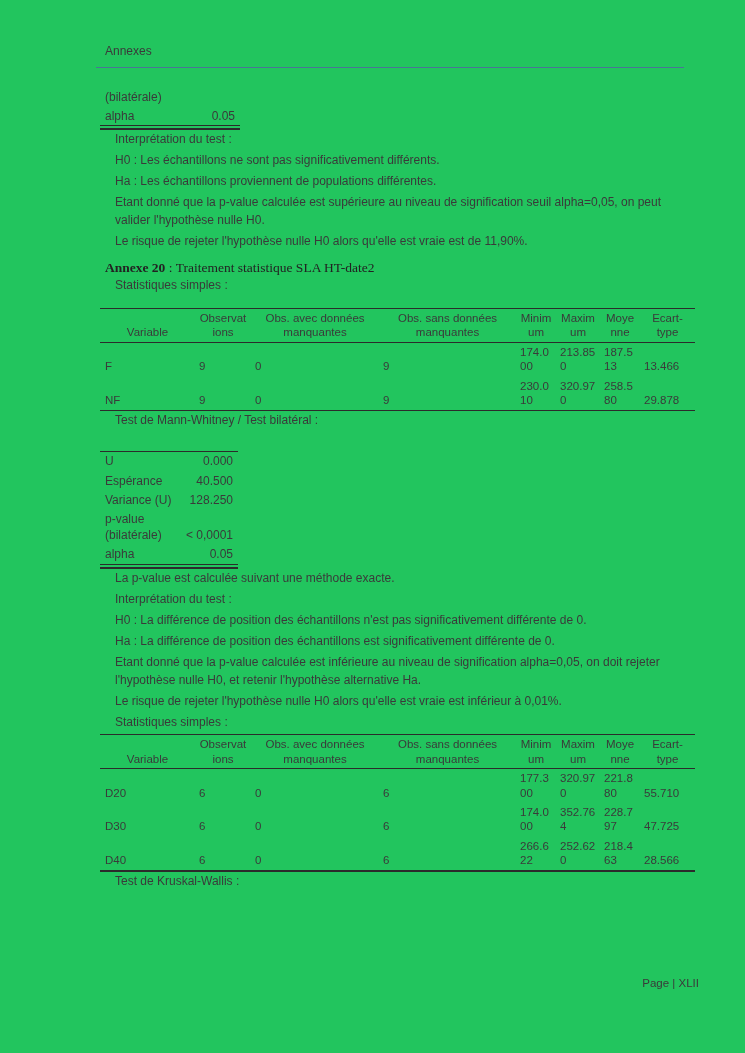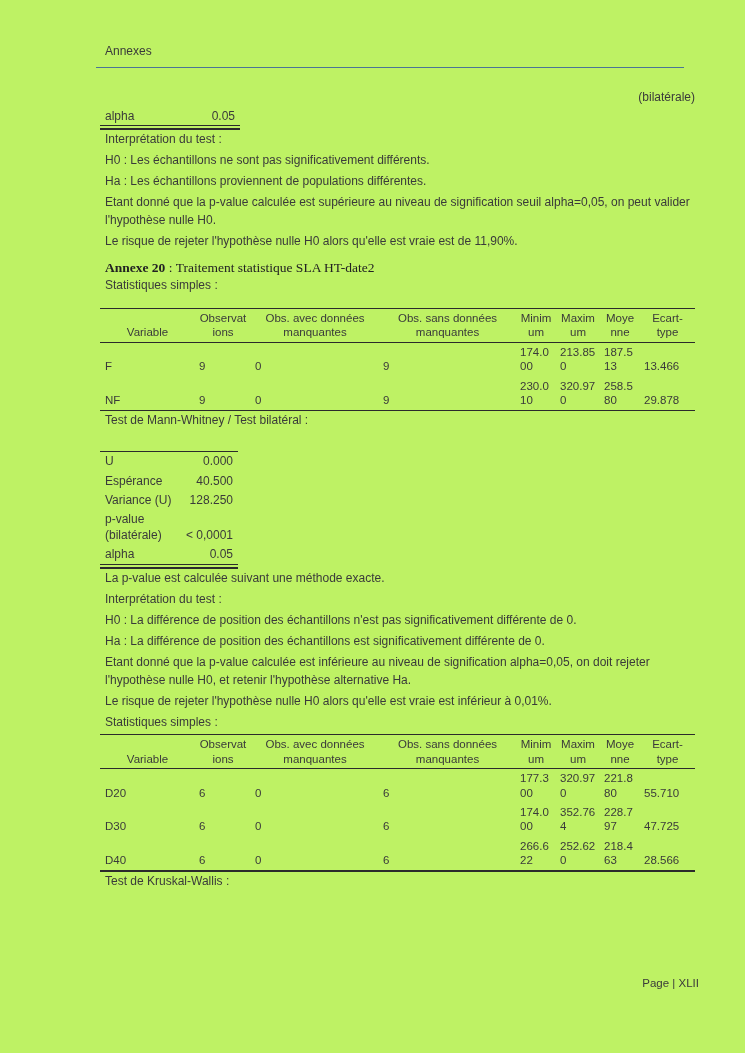--- a/index.html
+++ b/index.html
@@ -2,33 +2,33 @@
 <html><head>
 <meta charset="utf-8">
 <style>
   * { box-sizing: border-box; margin: 0; padding: 0; }
   html, body { background: #ffffff; }
   body {
     width: 745px; height: 1053px;
     font-family: "Liberation Sans", "DejaVu Sans", sans-serif;
     color: #3a3a3a;
   }
-  .page { position: relative; width: 745px; height: 1053px; overflow: hidden; background: #bef264; }
+  .page { position: relative; width: 745px; height: 1053px; overflow: hidden; background: #22c55e; }
   .content { padding: 44px 50px 0 100px; }
 
   
   .doc-header {
     margin-left: -4px; width: 588px;
     border-bottom: 1px solid #4a7596;
     padding: 0 0 9px 9px;
     font-size: 12px;
   }
 
-  .txt { margin-left: 5px; font-size: 12px; line-height: 1.5; text-align: right; }
-  p.line { margin: 0 0 3px 5px; max-width: 585px; font-size: 12px; line-height: 1.5; }
+  .txt { margin-left: 5px; font-size: 12px; line-height: 1.5; }
+  p.line { margin: 0 0 3px 15px; max-width: 585px; font-size: 12px; line-height: 1.5; }
 
   
   .carry { margin-top: 20px; }
   .carry-intro { margin-bottom: 1px; }
   .xl-mini { width: 140px; border-bottom: 2px solid #2b2b2b; padding-bottom: 2px; }
   .xl-mini-row {
     display: flex; justify-content: space-between;
     border-bottom: 1px solid #2b2b2b;
     padding: 2px 5px; font-size: 12px;
   }

